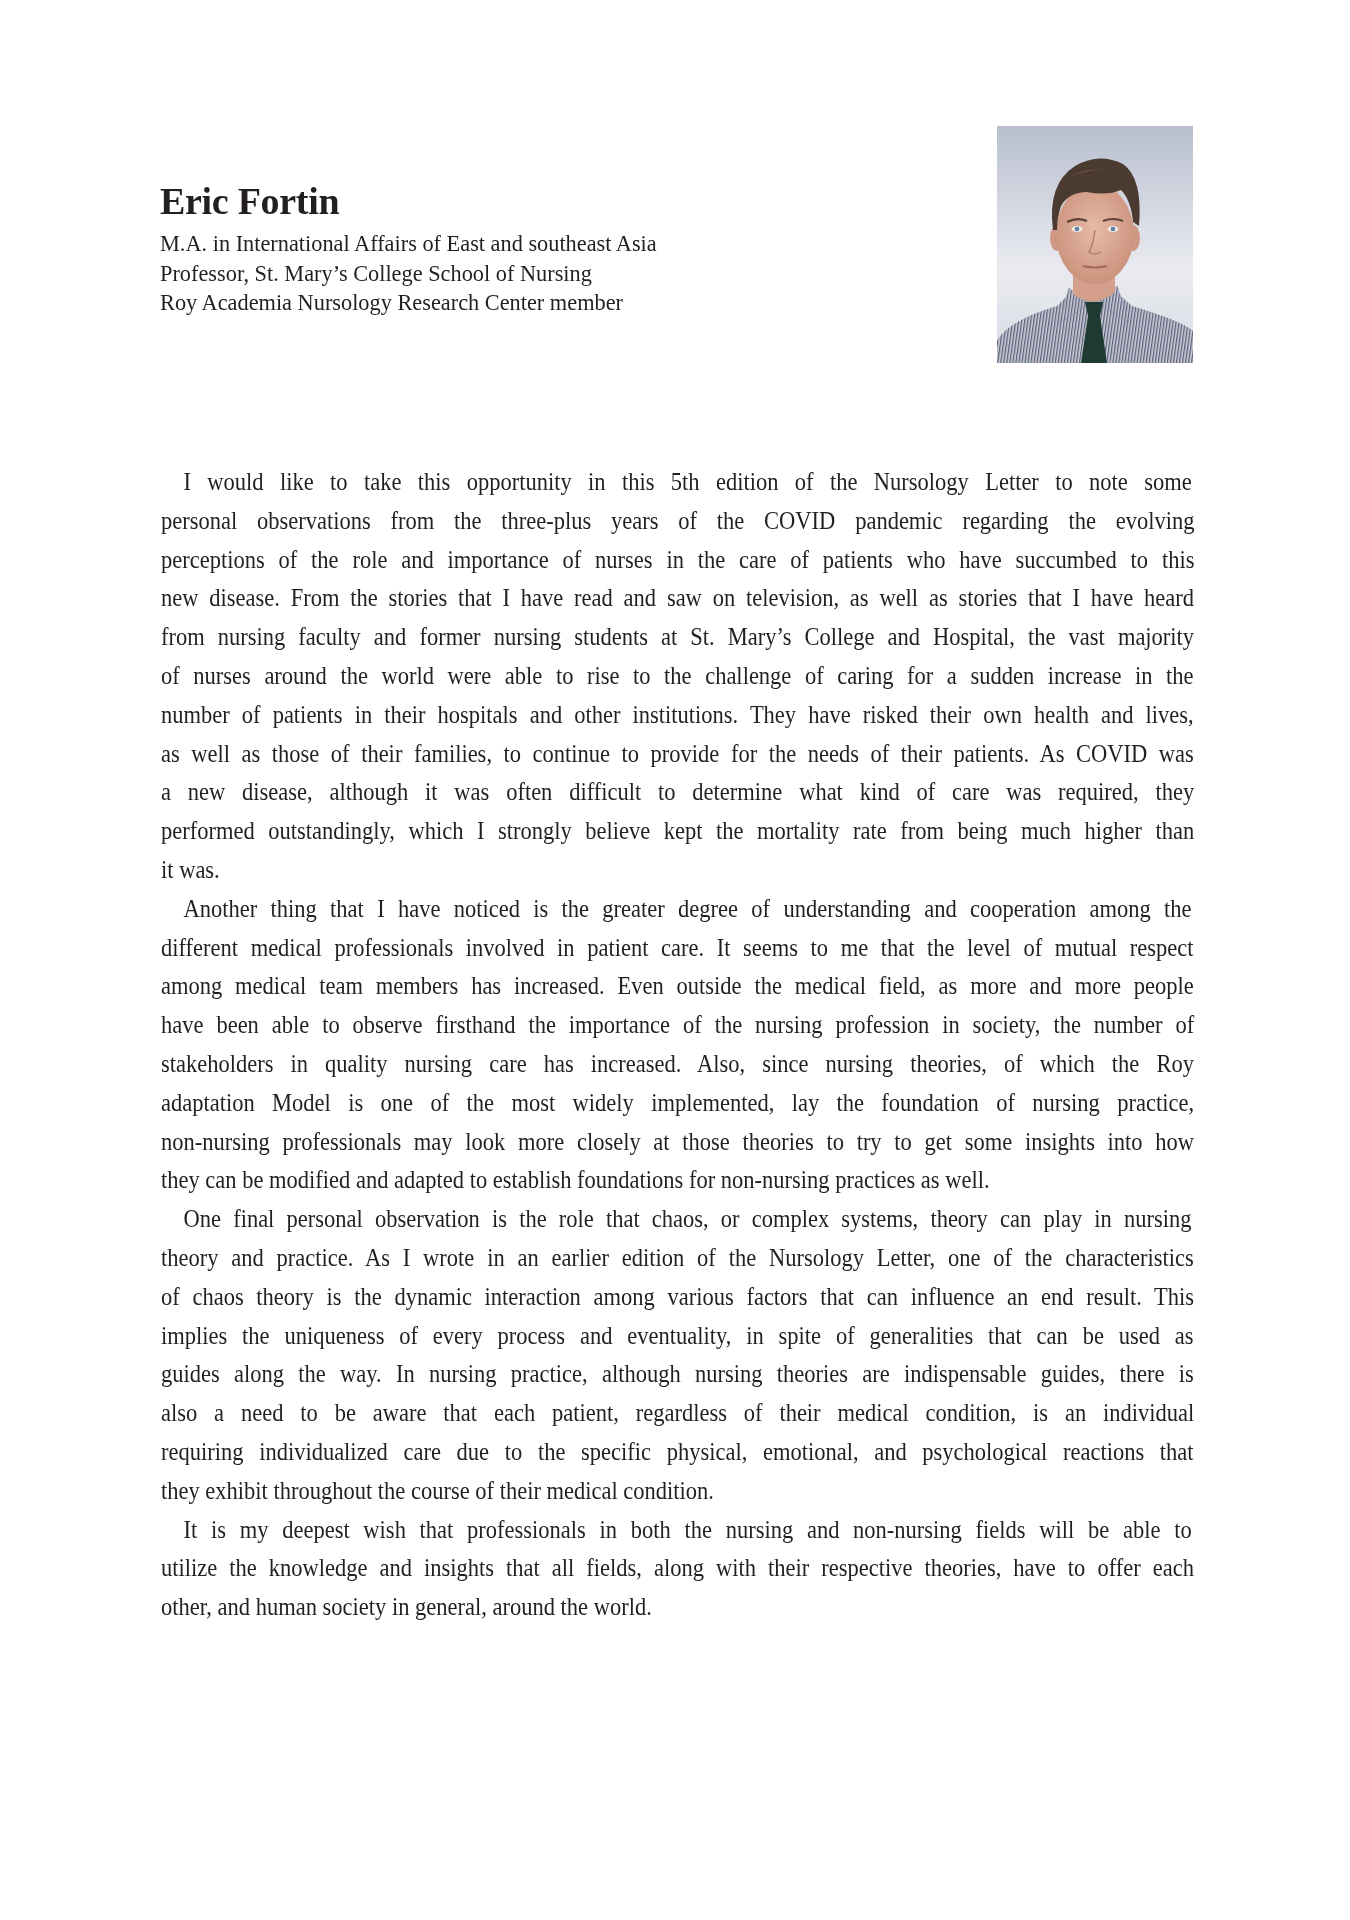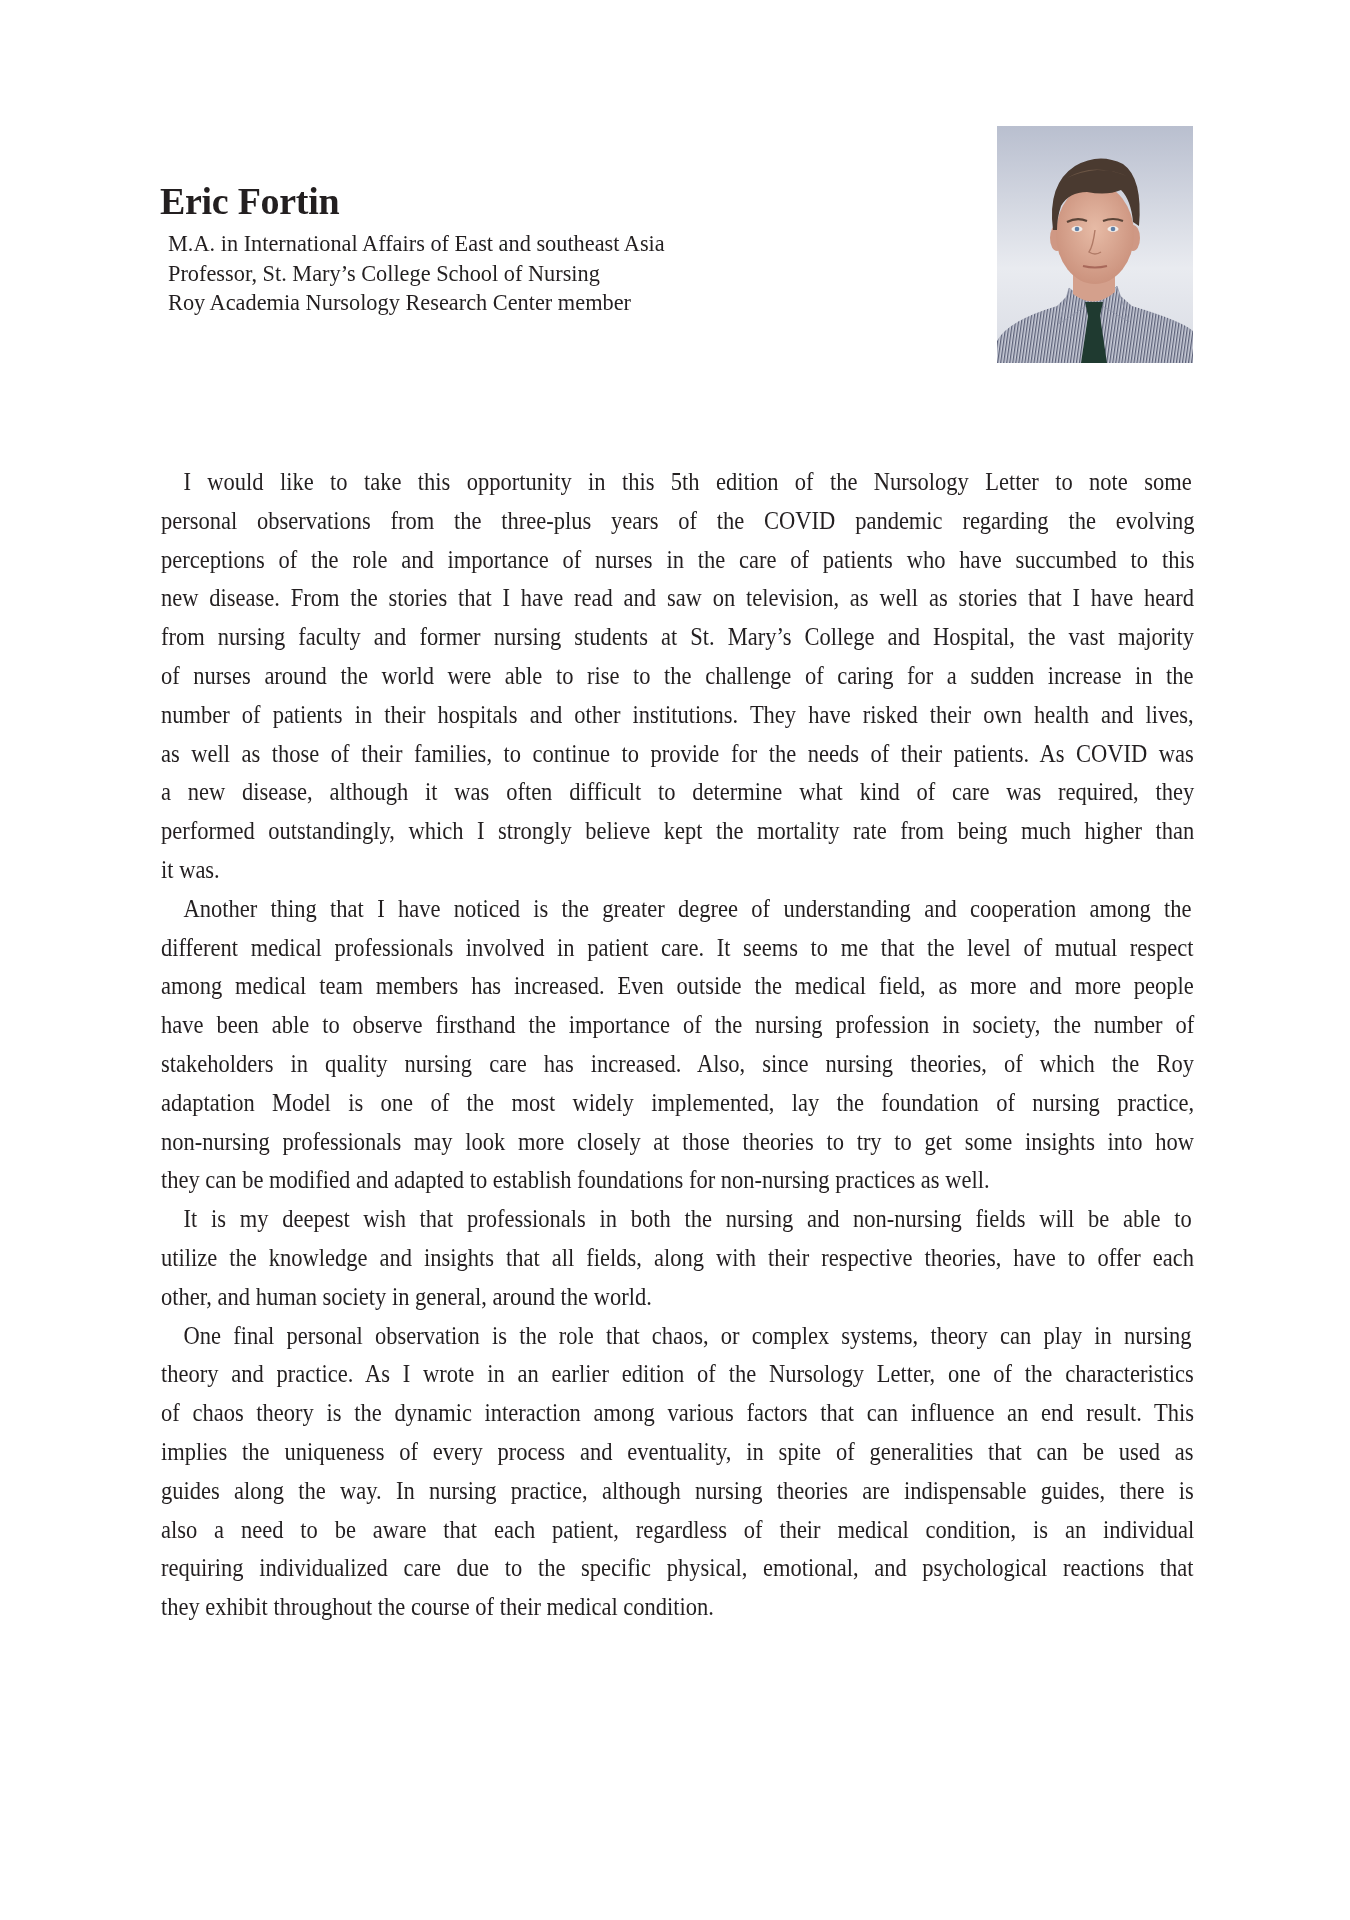--- a/index.html
+++ b/index.html
@@ -3,21 +3,21 @@
 <meta charset="utf-8">
 <style>
   html, body { margin: 0; padding: 0; background: #ffffff; }
   body { width: 1350px; height: 1920px; position: relative; overflow: hidden; color: #231f20; }
   .serif { font-family: "Liberation Serif", "DejaVu Serif", serif; }
   .author-name {
     position: absolute; left: 160px; top: 183px;
     font-size: 38px; line-height: 36px; font-weight: bold; letter-spacing: -0.3px;
     white-space: nowrap; transform-origin: left center;
   }
-  .affiliations { position: absolute; left: 160px; top: 229px; margin-left: 8px; }
+  .affiliations { position: absolute; left: 160px; top: 229px; }
   .affiliation-line {
     font-size: 24px; line-height: 29.5px; white-space: nowrap;
     transform-origin: left center; transform: scaleX(0.93);
   }
   .photo {
     position: absolute; left: 997px; top: 126px; width: 196px; height: 237px; overflow: hidden;
   }
   .photo svg { display: block; }
   .body-text { position: absolute; left: 161px; top: 463px; width: 1033px; }
   .line {
@@ -105,27 +105,27 @@
     <span class="line indent" style="display: block; transform: scaleX(0.9); word-spacing: 8.533px; width: 1147.78px;">Another thing that I have noticed is the greater degree of understanding and cooperation among the</span>
     <span class="line" style="display: block; transform: scaleX(0.9); word-spacing: 7.736px; width: 1147.78px;">different medical professionals involved in patient care. It seems to me that the level of mutual respect</span>
     <span class="line" style="display: block; transform: scaleX(0.9); word-spacing: 8.052px; width: 1147.78px;">among medical team members has increased. Even outside the medical field, as more and more people</span>
     <span class="line" style="display: block; transform: scaleX(0.9); word-spacing: 8.111px; width: 1147.78px;">have been able to observe firsthand the importance of the nursing profession in society, the number of</span>
     <span class="line" style="display: block; transform: scaleX(0.9); word-spacing: 12.698px; width: 1147.78px;">stakeholders in quality nursing care has increased. Also, since nursing theories, of which the Roy</span>
     <span class="line" style="display: block; transform: scaleX(0.9); word-spacing: 13.056px; width: 1147.78px;">adaptation Model is one of the most widely implemented, lay the foundation of nursing practice,</span>
     <span class="line" style="display: block; transform: scaleX(0.9); word-spacing: 7.861px; width: 1147.78px;">non-nursing professionals may look more closely at those theories to try to get some insights into how</span>
     <span class="line last" style="display: block; transform: scaleX(0.9); width: 1147.78px;">they can be modified and adapted to establish foundations for non-nursing practices as well.</span>
   </div>
   <div>
-    <span class="line indent" style="display: block; transform: scaleX(0.9); word-spacing: 9px; width: 1147.78px;">It is my deepest wish that professionals in both the nursing and non-nursing fields will be able to</span>
-    <span class="line" style="display: block; transform: scaleX(0.9); word-spacing: 7.111px; width: 1147.78px;">utilize the knowledge and insights that all fields, along with their respective theories, have to offer each</span>
-    <span class="line last" style="display: block; transform: scaleX(0.9); width: 1147.78px;">other, and human society in general, around the world.</span>
-  </div>
-  <div>
     <span class="line indent" style="display: block; transform: scaleX(0.9); word-spacing: 7.25px; width: 1147.78px;">One final personal observation is the role that chaos, or complex systems, theory can play in nursing</span>
     <span class="line" style="display: block; transform: scaleX(0.9); word-spacing: 7.987px; width: 1147.78px;">theory and practice. As I wrote in an earlier edition of the Nursology Letter, one of the characteristics</span>
     <span class="line" style="display: block; transform: scaleX(0.9); word-spacing: 7.861px; width: 1147.78px;">of chaos theory is the dynamic interaction among various factors that can influence an end result. This</span>
     <span class="line" style="display: block; transform: scaleX(0.9); word-spacing: 10.236px; width: 1147.78px;">implies the uniqueness of every process and eventuality, in spite of generalities that can be used as</span>
     <span class="line" style="display: block; transform: scaleX(0.9); word-spacing: 9.627px; width: 1147.78px;">guides along the way. In nursing practice, although nursing theories are indispensable guides, there is</span>
     <span class="line" style="display: block; transform: scaleX(0.9); word-spacing: 12.486px; width: 1147.78px;">also a need to be aware that each patient, regardless of their medical condition, is an individual</span>
     <span class="line" style="display: block; transform: scaleX(0.9); word-spacing: 11.148px; width: 1147.78px;">requiring individualized care due to the specific physical, emotional, and psychological reactions that</span>
     <span class="line last" style="display: block; transform: scaleX(0.9); width: 1147.78px;">they exhibit throughout the course of their medical condition.</span>
   </div>
+  <div>
+    <span class="line indent" style="display: block; transform: scaleX(0.9); word-spacing: 9px; width: 1147.78px;">It is my deepest wish that professionals in both the nursing and non-nursing fields will be able to</span>
+    <span class="line" style="display: block; transform: scaleX(0.9); word-spacing: 7.111px; width: 1147.78px;">utilize the knowledge and insights that all fields, along with their respective theories, have to offer each</span>
+    <span class="line last" style="display: block; transform: scaleX(0.9); width: 1147.78px;">other, and human society in general, around the world.</span>
+  </div>
 </div>
 
 </body></html>

